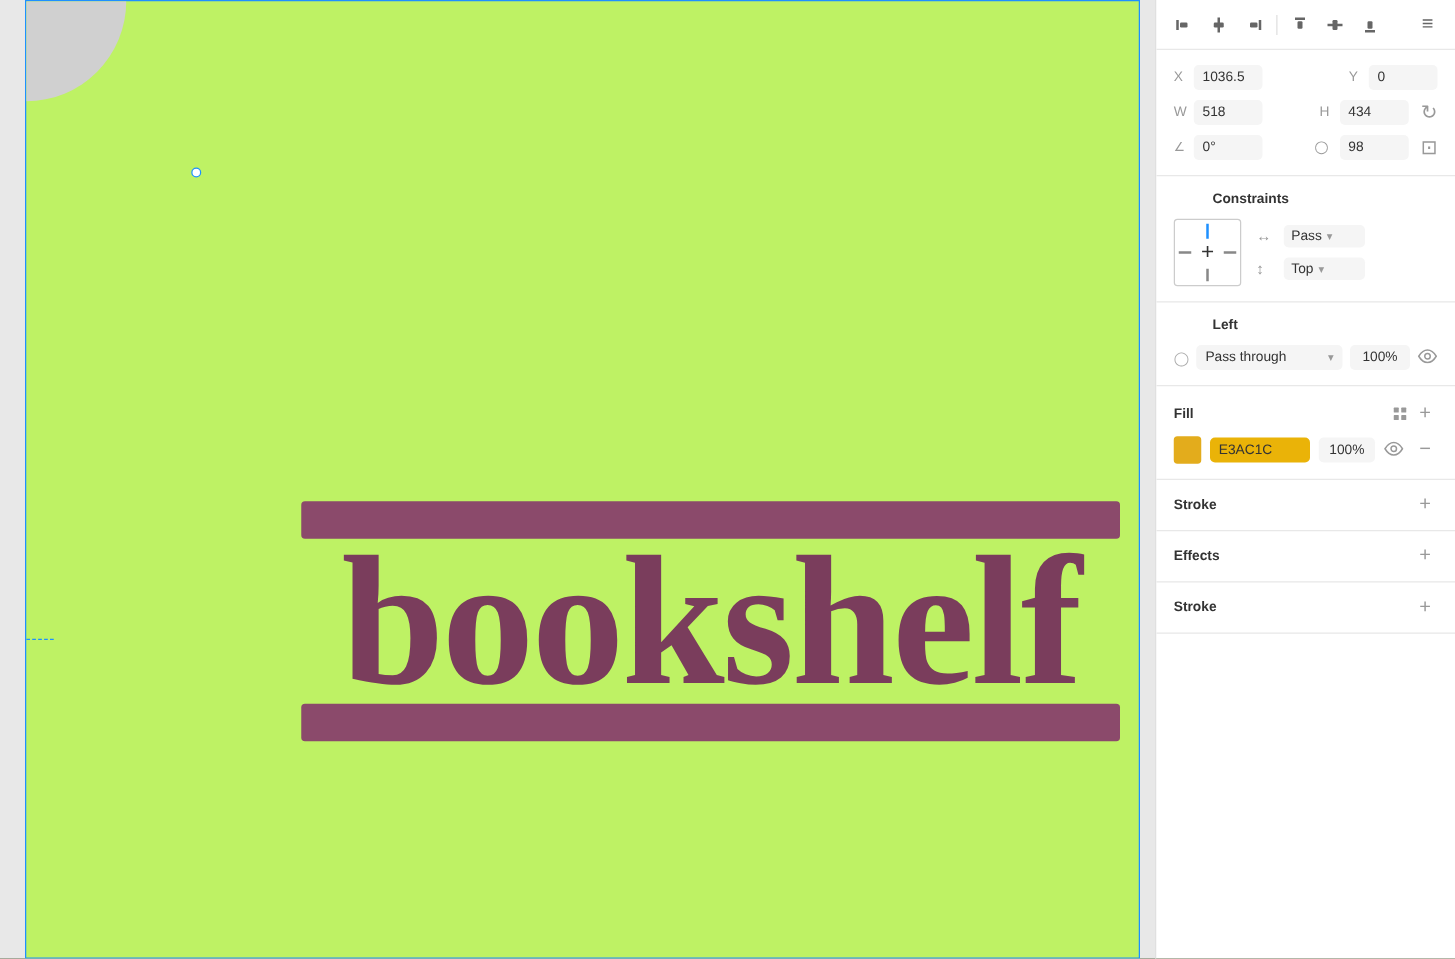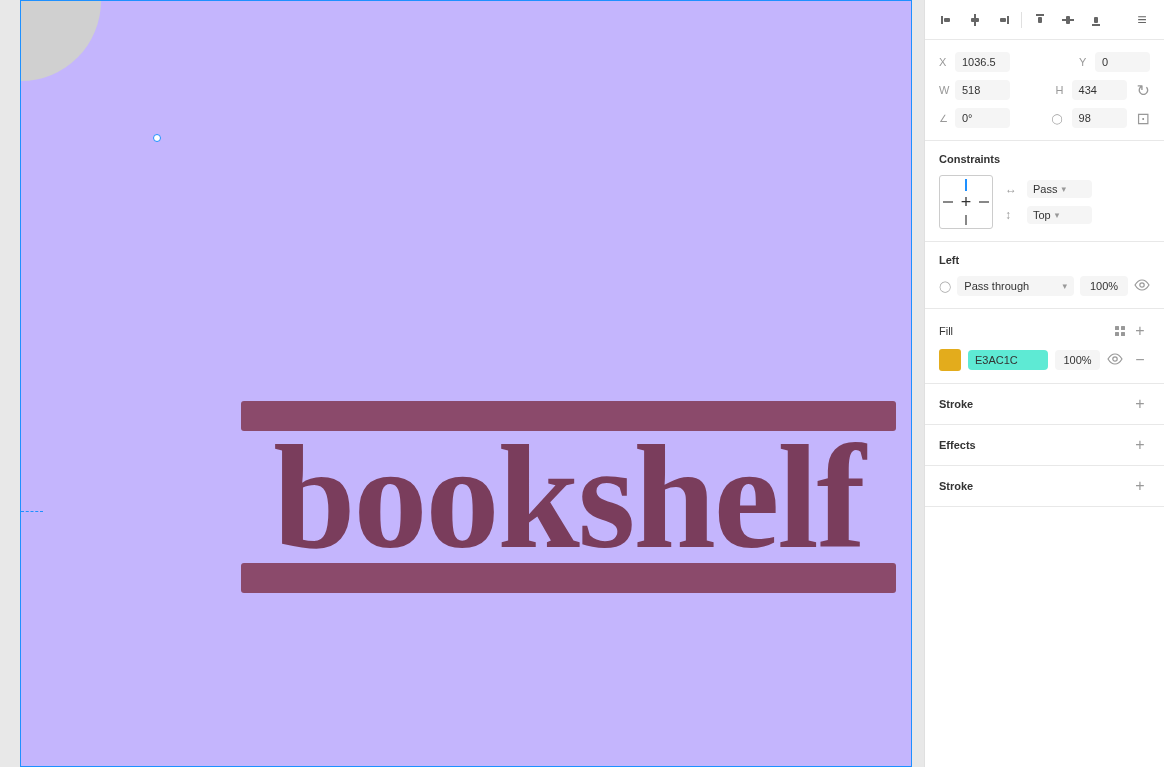--- a/index.html
+++ b/index.html
@@ -21,21 +21,21 @@
       overflow: hidden;
     }
 
     
     .artboard {
       position: absolute;
       top: 0;
       left: 20px;
       width: 892px;
       height: 767px;
-      background: #c4b5fd;
+      background: #bef264;
       border: 1.5px solid #1E90FF;
       border-radius: 0 0 0 0;
       overflow: hidden;
     }
 
     
     .artboard-corner {
       position: absolute;
       top: 0; left: 0;
       width: 80px; height: 80px;
@@ -186,20 +186,21 @@
     .prop-spacer {
       flex: 1;
     }
 
     
     .section-title {
       font-size: 11px;
       font-weight: 600;
       color: #333;
       margin-bottom: 10px;
+      margin-left: 31px;
     }
 
     .constraints-section {
       padding: 12px 14px;
       border-bottom: 1px solid #e8e8e8;
     }
 
     .constraints-inner {
       display: flex;
       align-items: center;
@@ -351,21 +352,21 @@
     }
 
     .section-header {
       display: flex;
       align-items: center;
       margin-bottom: 8px;
     }
 
     .section-header-title {
       font-size: 11px;
-      font-weight: 400;
+      font-weight: 700;
       color: #333;
       flex: 1;
     }
 
     .section-icon-btn {
       color: #999;
       cursor: pointer;
       font-size: 14px;
       width: 20px;
       height: 20px;
@@ -382,21 +383,21 @@
 
     .color-swatch {
       width: 22px;
       height: 22px;
       border-radius: 3px;
       cursor: pointer;
       flex-shrink: 0;
     }
 
     .color-hex-input {
-      background: #5eead4;
+      background: #eab308;
       border-radius: 4px;
       padding: 4px 7px;
       font-size: 11px;
       color: #333;
       flex: 1;
     }
 
     .opacity-pct {
       background: #f5f5f5;
       border-radius: 4px;

